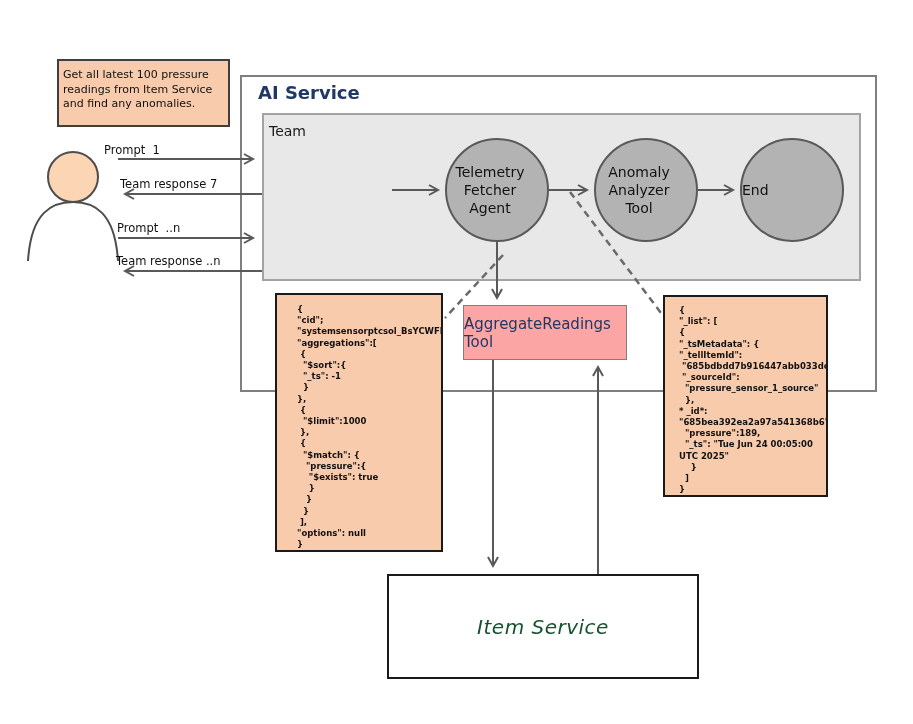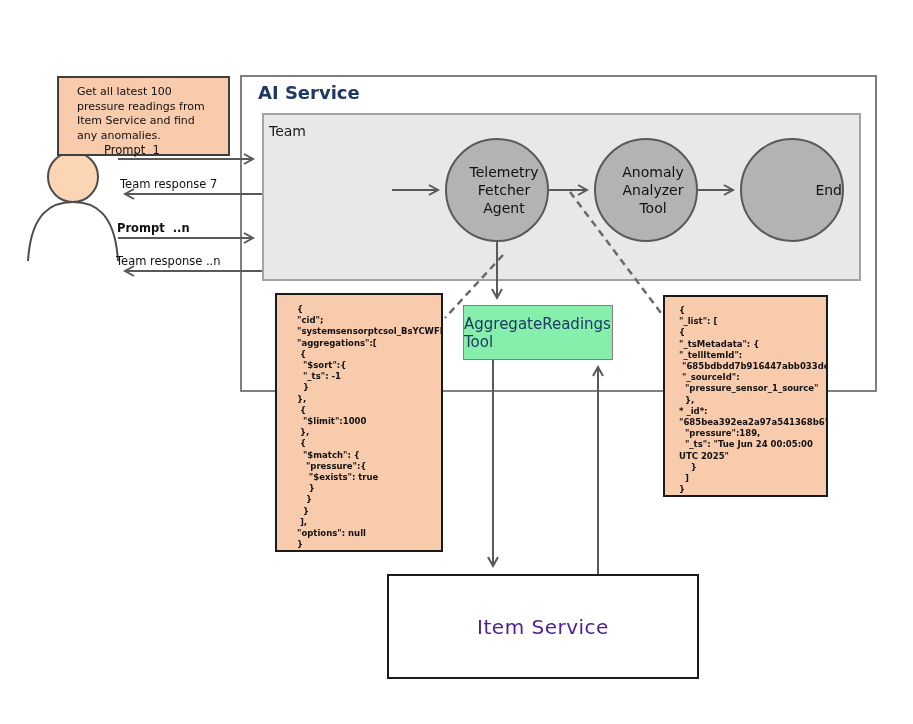--- a/index.html
+++ b/index.html
@@ -12,52 +12,52 @@
   
   .ai-box{left:240px;top:75px;width:637px;height:317px;background:#ffffff;border:2px solid #7f7f7f;z-index:1;}
   .ai-title{left:258px;top:82px;width:200px;font-size:18px;font-weight:600;color:#1F3864;z-index:2;}
 
   
   .team-box{left:262px;top:113px;width:599px;height:168px;background:#e8e8e8;border:2px solid #a3a3a3;z-index:2;}
   .team-label{left:269px;top:115px;width:100px;font-size:14px;color:#1a1a1a;z-index:3;margin-top:8px;}
 
   
   .node{width:104px;height:104px;border-radius:50%;background:#b3b3b3;border:2px solid #595959;
-        display:flex;align-items:center;justify-content:flex-end;text-align:center;
+        display:flex;align-items:center;justify-content:flex-start;text-align:center;
         font-size:14px;line-height:1.3;color:#111;z-index:3;top:138px;}
   .node span{display:block;max-width:86px;}
   .node-start{left:288px;}
   .node-tfa{left:445px;}
   .node-aaa{left:594px;}
   .node-end{left:740px;}
 
   
   #wires{position:absolute;left:0;top:0;width:913px;height:724px;z-index:4;pointer-events:none;}
 
   
-  .note-box{left:57px;top:59px;width:173px;height:80px;background:#F8CBAD;border:2px solid #3f3f3f;
-            padding:7px 18px;font-size:11px;line-height:1.32;color:#111;z-index:5;margin-top:17px;}
+  .note-box{left:57px;top:59px;width:173px;height:68px;background:#F8CBAD;border:2px solid #3f3f3f;
+            padding:7px 4px;font-size:11px;line-height:1.32;color:#111;z-index:5;}
 
   
   .flow-label{width:130px;height:15px;font-size:11.5px;color:#111;
               white-space:pre;z-index:6;}
   .lbl-p1{left:104px;top:143px;}
   .lbl-tr1{left:120px;top:177px;}
-  .lbl-pn{left:117px;top:221px;font-weight:bold;}
+  .lbl-pn{left:117px;top:221px;}
   .lbl-trn{left:116px;top:254px;}
 
   
-  .tool-box{left:463px;top:305px;width:150px;height:55px;background:#86efac;border:1.5px solid #7f7f7f;
+  .tool-box{left:463px;top:305px;width:164px;height:55px;background:#fca5a5;border:1.5px solid #7f7f7f;
             display:flex;align-items:center;justify-content:center;z-index:5;}
   .tool-box span{font-size:15px;color:#1F3864;}
 
   
   .item-box{left:387px;top:574px;width:312px;height:105px;background:#ffffff;border:2px solid #1a1a1a;
             display:flex;align-items:center;justify-content:center;z-index:5;}
-  .item-box span{font-size:20px;color:#4c1d95;letter-spacing:0.5px;}
+  .item-box span{font-size:20px;color:#14532d;letter-spacing:0.5px;font-style:italic;}
 
   
   .code-box{background:#F8CBAD;border:2px solid #1a1a1a;color:#111;z-index:5;
             font-size:8.5px;font-weight:bold;line-height:11.2px;white-space:pre;overflow:hidden;}
   .code-left{left:275px;top:293px;width:168px;height:259px;padding:9px 4px 4px 20px;}
   .code-right{left:663px;top:295px;width:165px;height:202px;padding:8px 4px 4px 14px;}
 </style>
 </head>
 <body>
 

